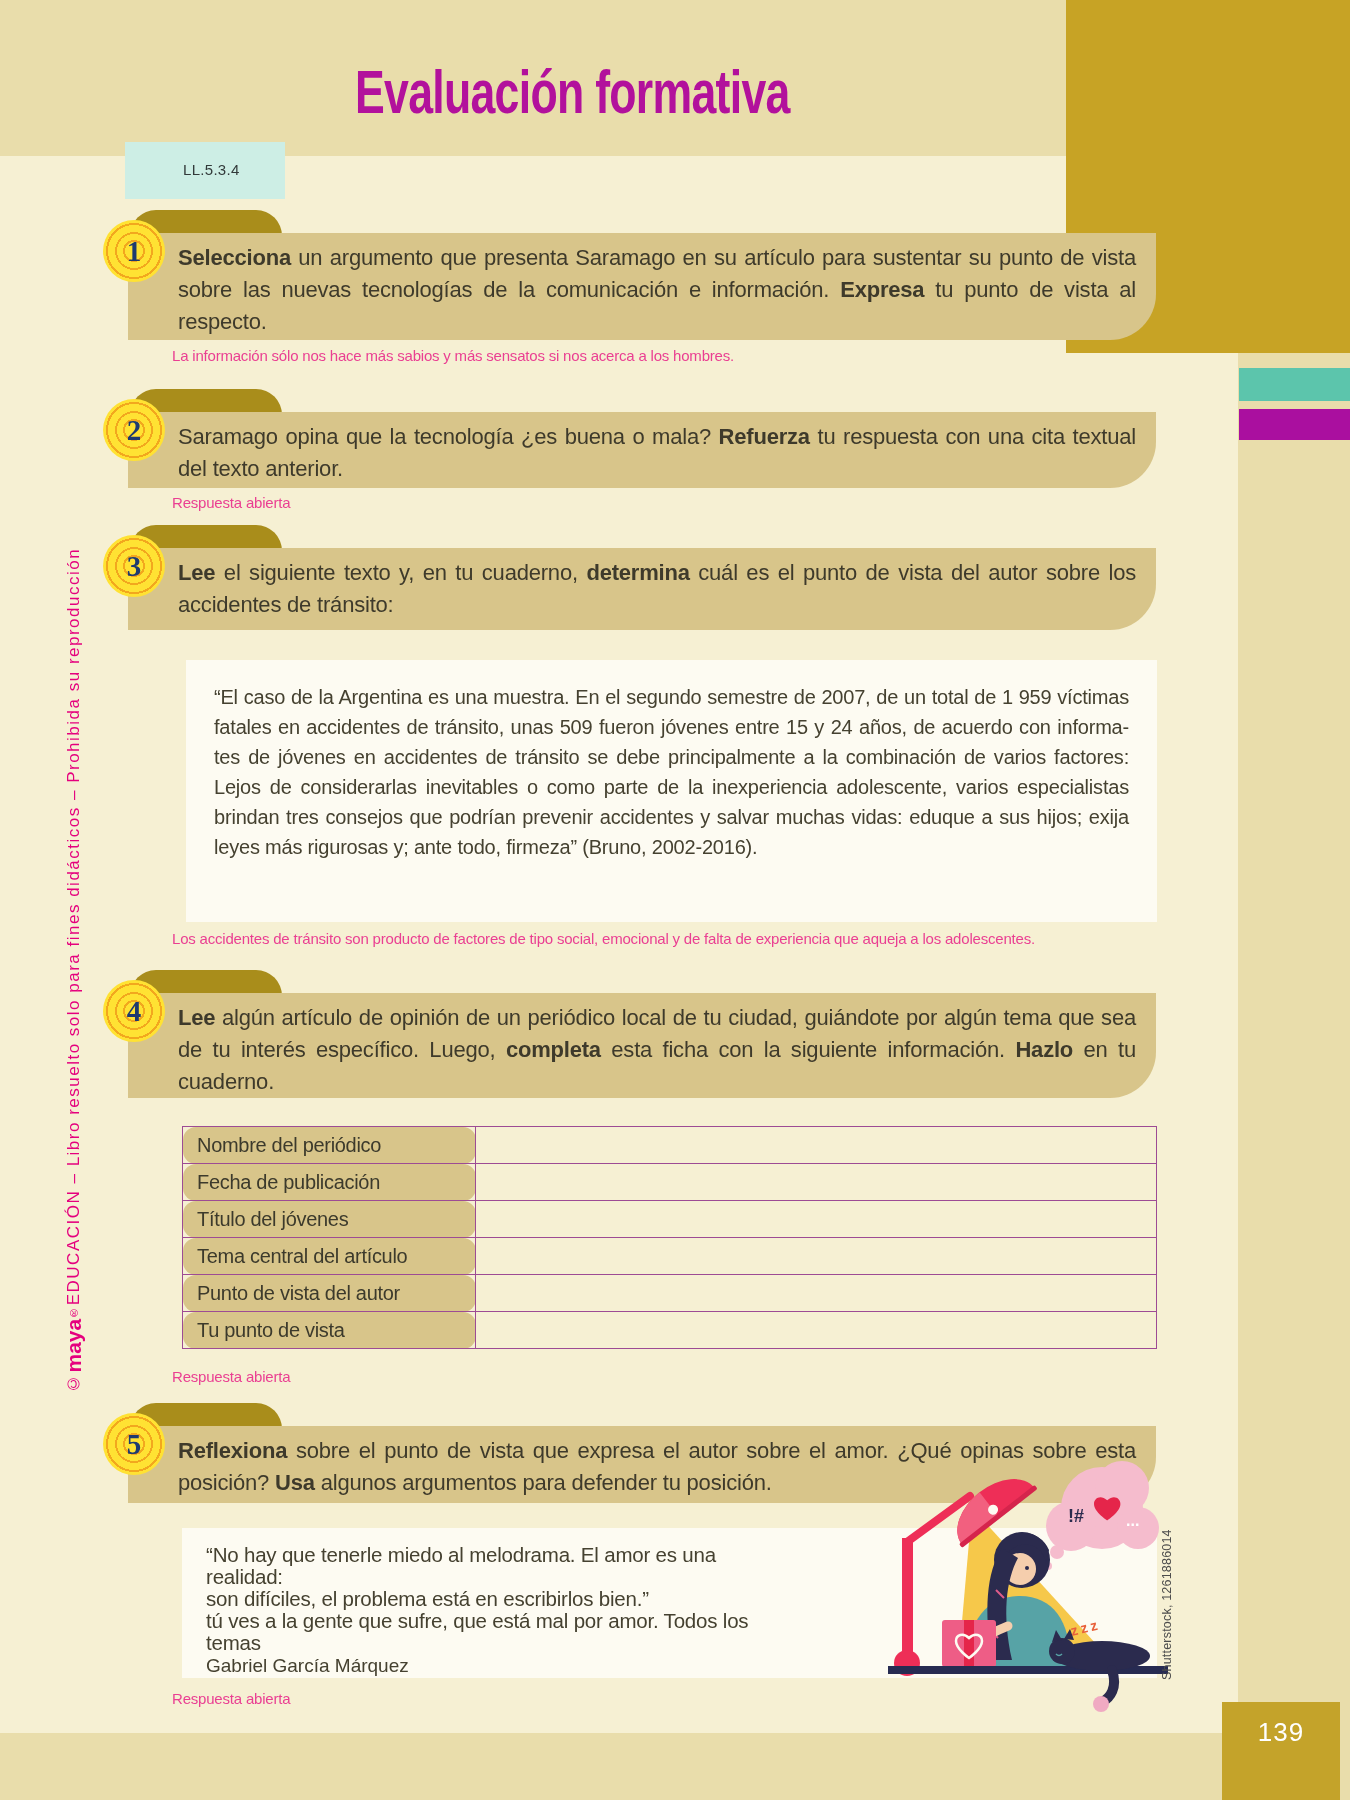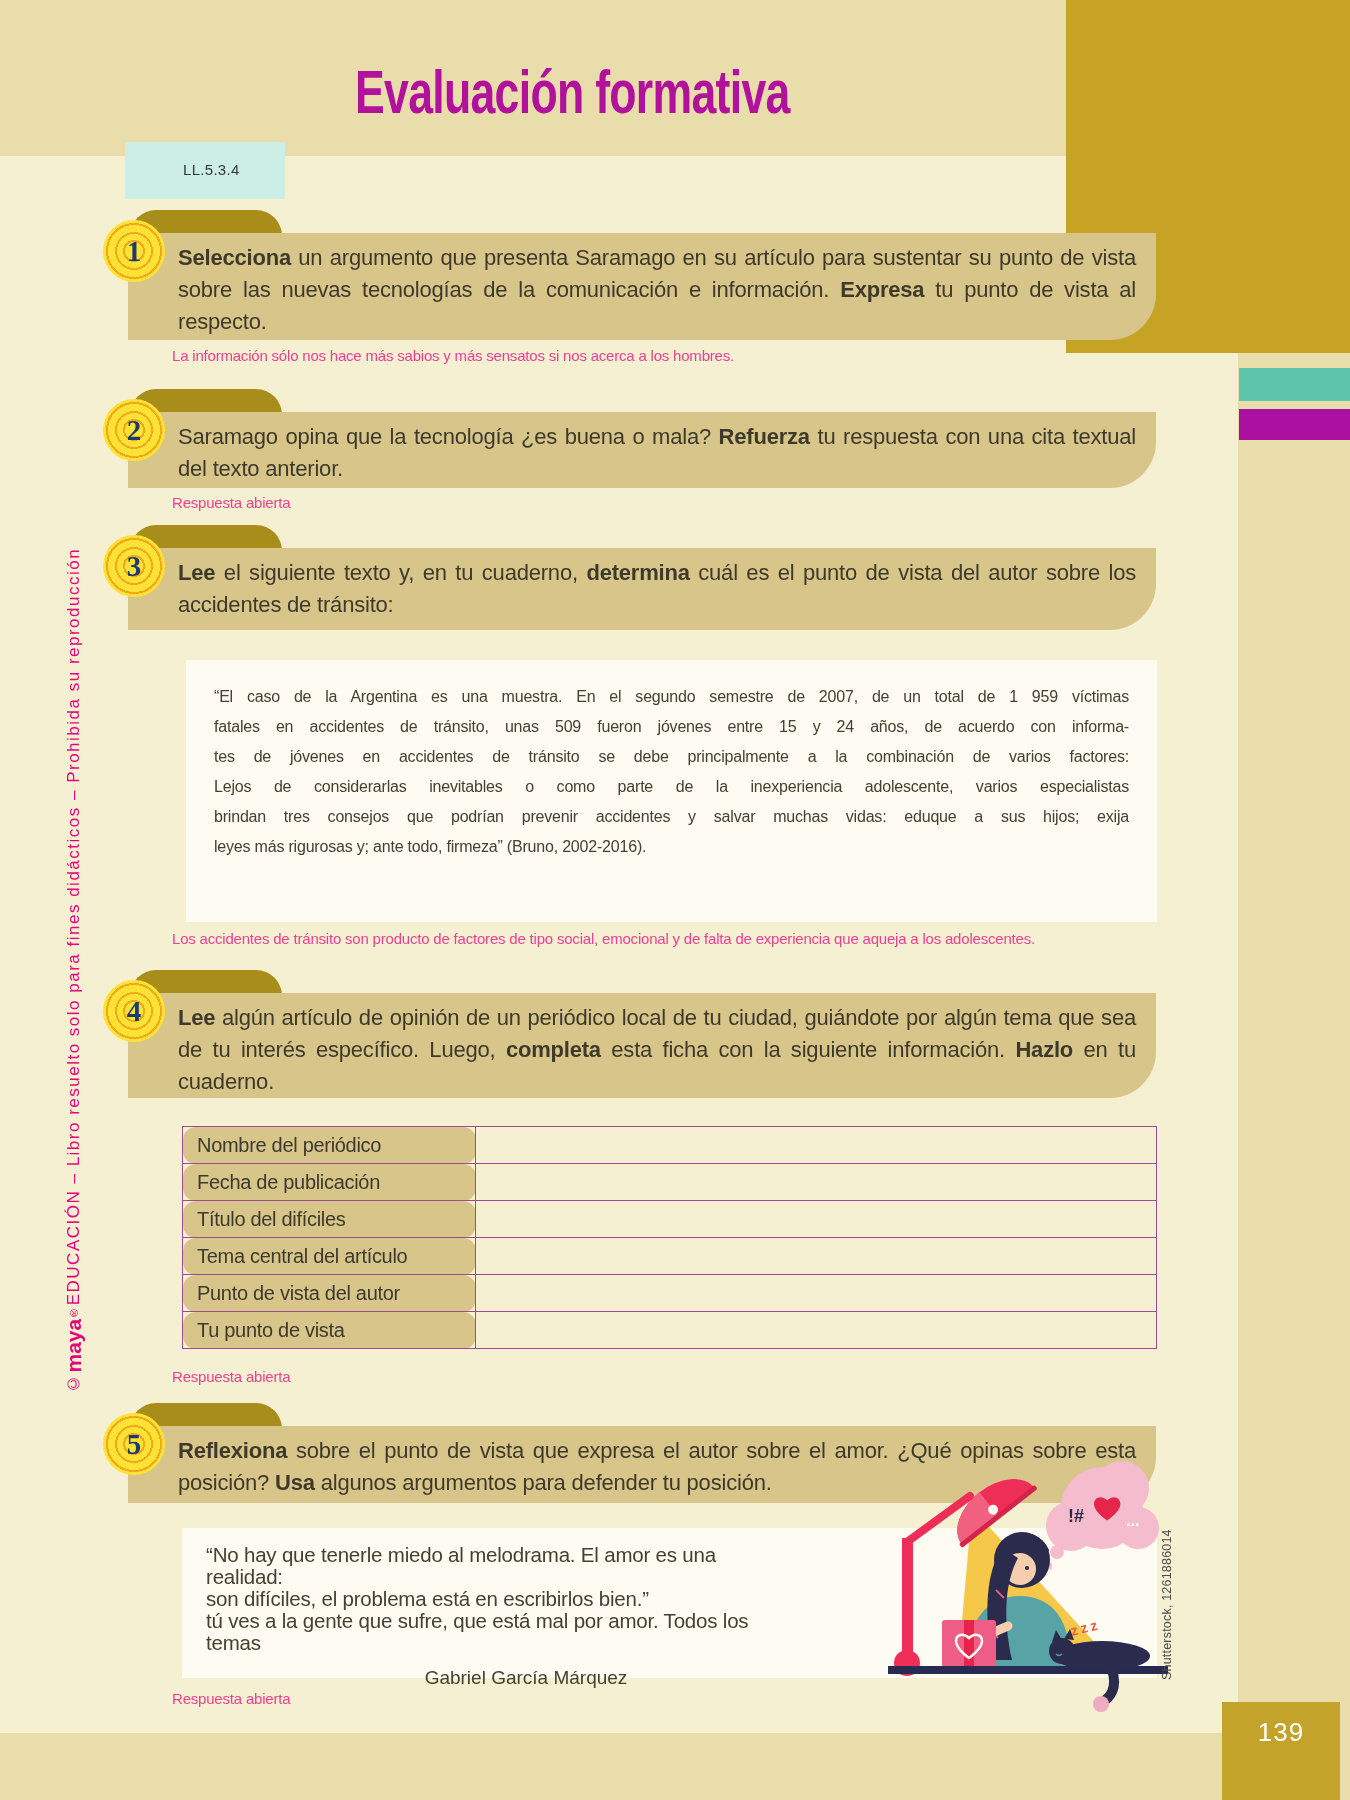--- a/index.html
+++ b/index.html
@@ -34,32 +34,32 @@
   .ex1{top:233px;height:107px;}
   .ex2{top:412px;height:76px;}
   .ex3{top:548px;height:82px;}
   .ex4{top:993px;height:105px;}
   .ex5{top:1426px;height:77px;}
 
   .answer{position:absolute;left:172px;color:var(--pink-answer,#ea3f92);font-size:15px;white-space:nowrap;letter-spacing:-.2px;}
   .ans1{top:347px;} .ans2{top:494px;} .ans3{top:930px;} .ans4{top:1368px;} .ans5{top:1690px;}
 
   .reading{left:186px;top:660px;width:971px;height:262px;background:#fdfbf2;padding:22px 28px 0 28px;}
-  .reading .ln{font-size:16px;line-height:30px;color:#454130;letter-spacing:-.2px;}
+  .reading .ln{font-size:20px;line-height:30px;color:#454130;letter-spacing:-.2px;}
   .reading .jl{text-align:justify;text-align-last:justify;}
 
   .ficha{left:182px;top:1126px;width:975px;border-collapse:collapse;}
   .ficha td{border:1.5px solid #9d4b94;height:37px;}
   .ficha .lbl{width:293px;background:var(--box-tan,#d8c58a);font-size:20px;color:#3c3a2c;padding-left:14px;letter-spacing:-.3px;border-radius:13px;}
   .ficha .val{background:#f6f0d3;}
 
   .love{left:182px;top:1528px;width:975px;height:150px;background:#fdfbf2;}
   .love .lt{padding:16px 0 0 24px;width:610px;}
   .love .ln{font-size:20.5px;line-height:22px;color:#454130;letter-spacing:-.2px;}
-  .love .attr{width:640px;margin-left:24px;margin-top:13px;text-align:center;font-size:19px;color:#454130;}
+  .love .attr{width:640px;margin-left:24px;margin-top:1px;text-align:left;font-size:19px;color:#454130;}
 
   .illu{left:850px;top:1430px;}
 
   .photo-credit{left:1160px;top:1510px;height:170px;writing-mode:vertical-rl;transform:rotate(180deg);
     font-size:12.5px;color:#4c4c4c;letter-spacing:.2px;}
   .sidebar-credit{left:62px;top:430px;height:1080px;writing-mode:vertical-rl;transform:rotate(180deg);
     font-size:17px;color:#e5007e;letter-spacing:1.5px;text-align:center;}
   .sidebar-credit b{font-size:21px;letter-spacing:0;}
   .sidebar-credit .reg{font-size:11px;}
 
@@ -128,21 +128,21 @@
     <tbody>
         <tr>
       <td class="lbl">Nombre del periódico</td>
       <td class="val"></td>
     </tr>
     <tr>
       <td class="lbl">Fecha de publicación</td>
       <td class="val"></td>
     </tr>
     <tr>
-      <td class="lbl">Título del difíciles</td>
+      <td class="lbl">Título del jóvenes</td>
       <td class="val"></td>
     </tr>
     <tr>
       <td class="lbl">Tema central del artículo</td>
       <td class="val"></td>
     </tr>
     <tr>
       <td class="lbl">Punto de vista del autor</td>
       <td class="val"></td>
     </tr>

